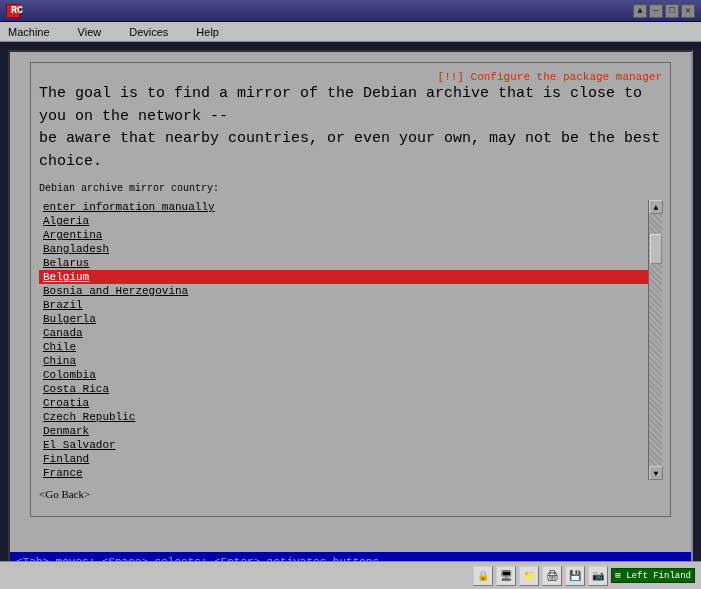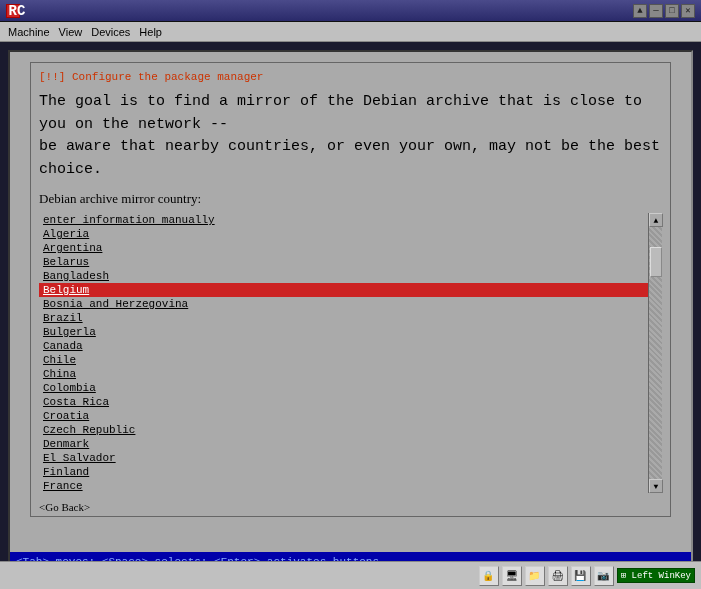--- a/index.html
+++ b/index.html
@@ -23,21 +23,21 @@
       border-bottom: 1px solid #111;
     }
     .title-bar-icon {
       width: 14px;
       height: 14px;
       background: #cc2222;
       border: 1px solid #aa0000;
       display: flex;
       align-items: center;
       justify-content: center;
-      font-size: 14px;
+      font-size: 10px;
       color: white;
       font-weight: bold;
       padding-left: 8px;
     }
     .title-bar-text {
       color: white;
       font-size: 11px;
       font-family: Arial, sans-serif;
       flex: 1;
       text-align: center;
@@ -59,21 +59,21 @@
       cursor: pointer;
     }
 
     
     .menu-bar {
       background: #c0c0c0;
       height: 20px;
       display: flex;
       align-items: center;
       padding: 0 4px;
-      gap: 1px;
+      gap: 20px;
       border-bottom: 1px solid #888;
     }
     .menu-item {
       font-size: 11px;
       font-family: Arial, sans-serif;
       color: #000;
       cursor: pointer;
       padding: 2px 4px;
     }
 
@@ -92,38 +92,37 @@
       position: absolute;
       top: 10px;
       left: 20px;
       right: 20px;
       bottom: 55px;
       background: #aaaaaa;
       border: 1px solid #666;
       padding: 8px;
     }
     .dialog-title-bar {
-      text-align: left;
+      text-align: right;
       color: #cc3300;
       font-size: 11px;
-      margin-bottom: 8px;
       font-family: 'Courier New', Courier, monospace;
     }
     .dialog-desc {
       font-size: 15px;
       color: #000;
       margin-bottom: 10px;
       line-height: 1.5;
       font-family: 'Courier New', Courier, monospace;
     }
     .dialog-label {
-      font-size: 13px;
+      font-size: 10px;
       color: #000;
       margin-bottom: 6px;
-      font-family: Liberation Serif, serif;
+      font-family: Liberation Mono, monospace;
     }
 
     
     .country-list-container {
       display: flex;
       margin-bottom: 8px;
     }
     .country-list {
       flex: 1;
       background: #aaaaaa;
@@ -293,22 +292,22 @@
         <div class="dialog-title-bar">[!!] Configure the package manager</div>
         <div class="dialog-desc">The goal is to find a mirror of the Debian archive that is close to you on the network --<br>be aware that nearby countries, or even your own, may not be the best choice.</div>
         <div class="dialog-label">Debian archive mirror country:</div>
 
         <div class="country-list-container">
           <div class="country-list" id="country-list">
 
           <div class="country-item">enter information manually</div>
               <div class="country-item">Algeria</div>
               <div class="country-item">Argentina</div>
+              <div class="country-item">Bangladesh</div>
               <div class="country-item">Belarus</div>
-              <div class="country-item">Bangladesh</div>
               <div class="country-item selected">Belgium</div>
               <div class="country-item">Bosnia and Herzegovina</div>
               <div class="country-item">Brazil</div>
               <div class="country-item">Bulgerla</div>
               <div class="country-item">Canada</div>
               <div class="country-item">Chile</div>
               <div class="country-item">China</div>
               <div class="country-item">Colombia</div>
               <div class="country-item">Costa Rica</div>
               <div class="country-item">Croatia</div>
@@ -338,17 +337,17 @@
 
   <div class="taskbar">
     <div class="taskbar-right">
       <div class="taskbar-icon">🔒</div>
       <div class="taskbar-icon">🖥</div>
       <div class="taskbar-icon">📁</div>
       <div class="taskbar-icon">🖨</div>
       <div class="taskbar-icon">💾</div>
       <div class="taskbar-icon">📷</div>
       <div class="taskbar-flag">
-        <span>⊞ </span><span>Left WinKey</span>
+        <span>⊞ </span><span>Left Finland</span>
       </div>
     </div>
   </div>
 </div>
 
 </body></html>

